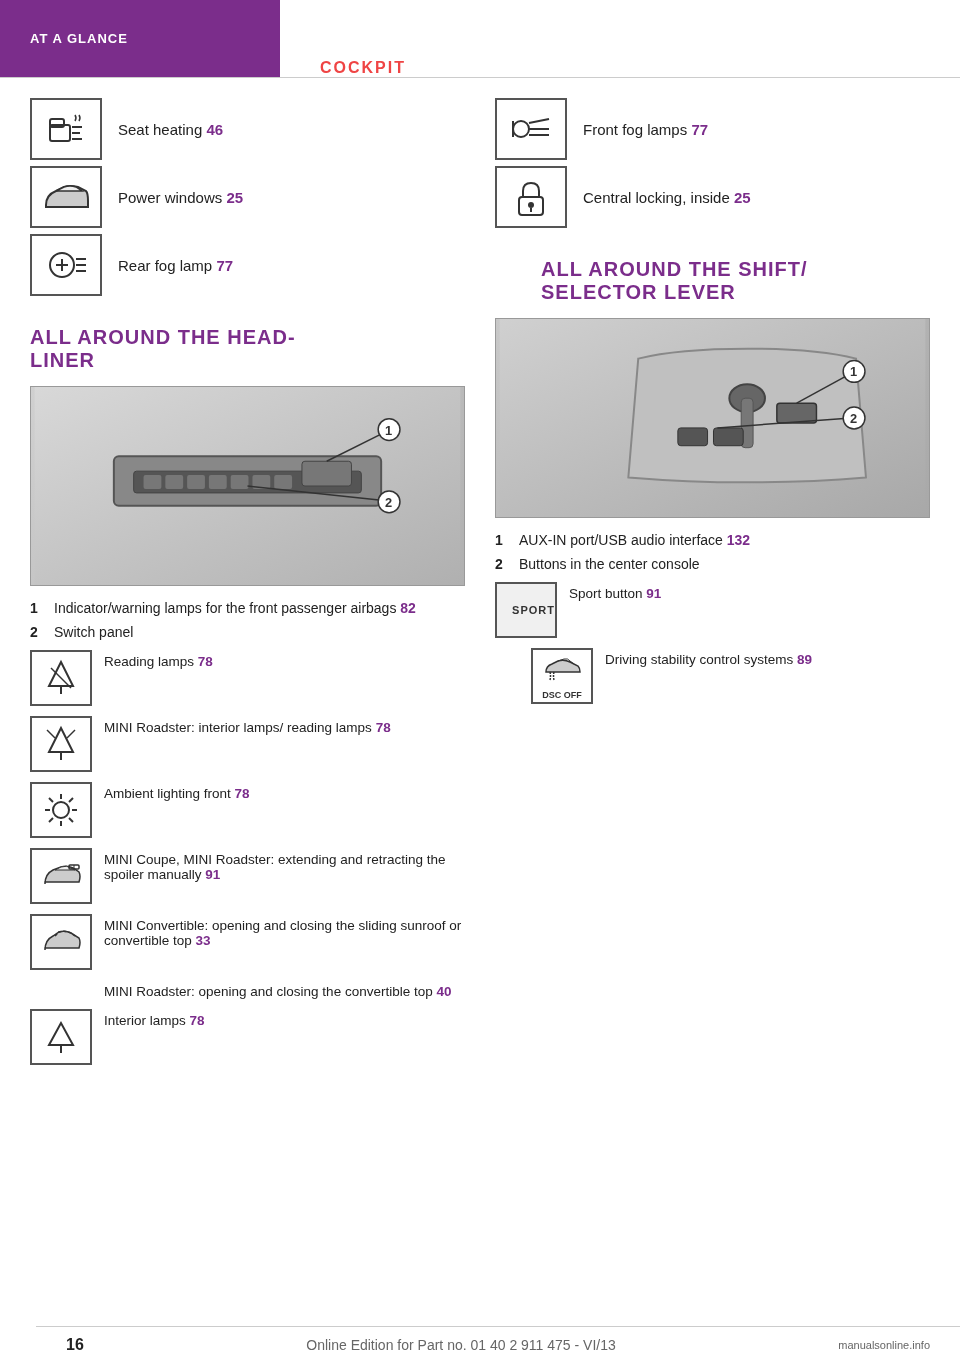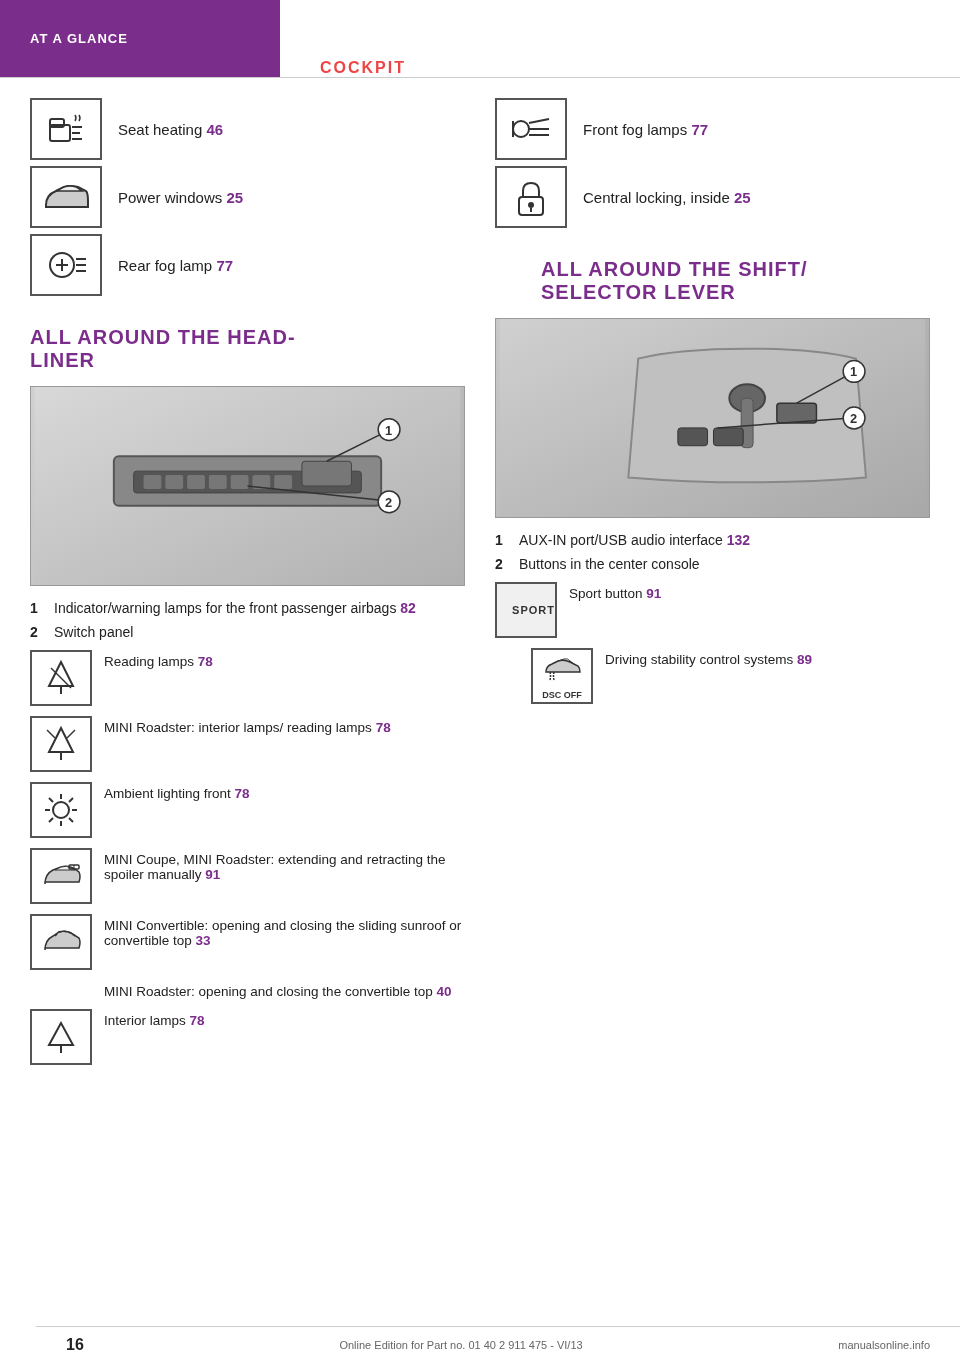--- a/index.html
+++ b/index.html
@@ -170,21 +170,21 @@
       font-size: 12px;
       color: #555;
       margin-left: 28px;
     }
     .footer-page {
       font-size: 16px;
       font-weight: bold;
       color: #222;
     }
     .footer-info {
-      font-size: 11px;
+      font-size: 14px;
       color: #666;
     }
 
     
     .headliner-diagram {
       width: 100%;
       height: 200px;
       background: linear-gradient(135deg, #d0d0d0 0%, #b0b0b0 100%);
       position: relative;
       border: 1px solid #999;

